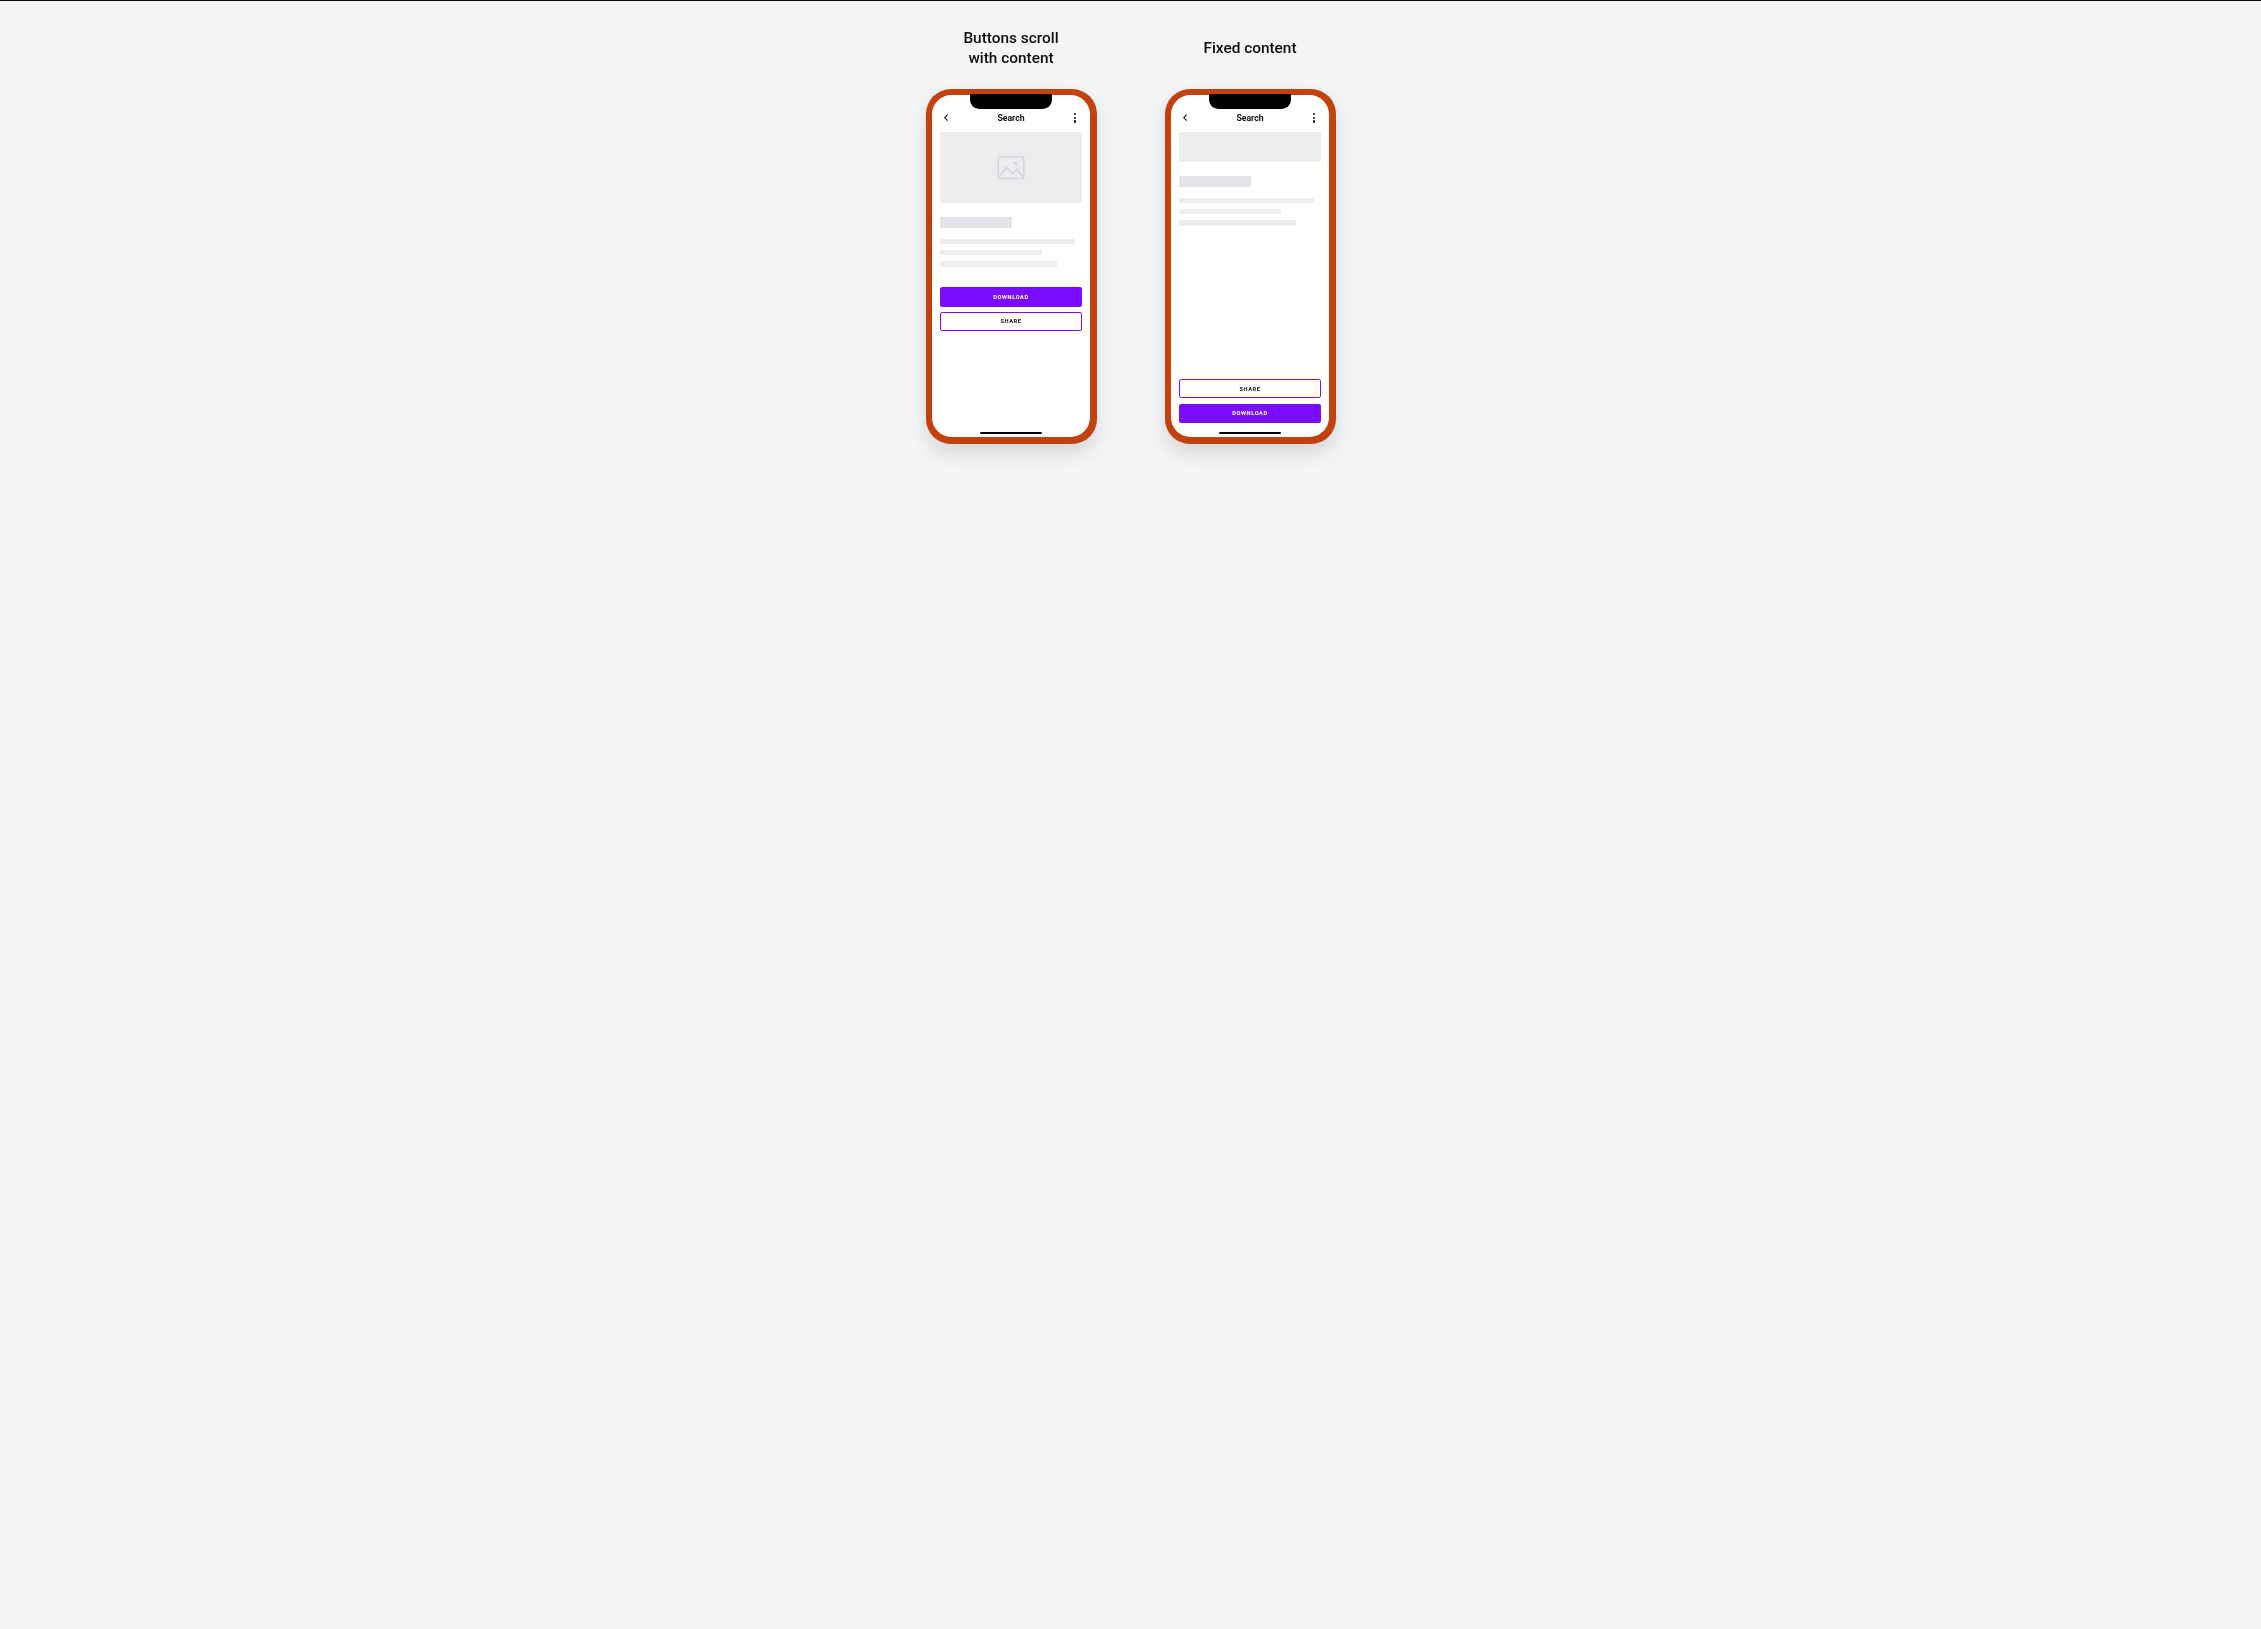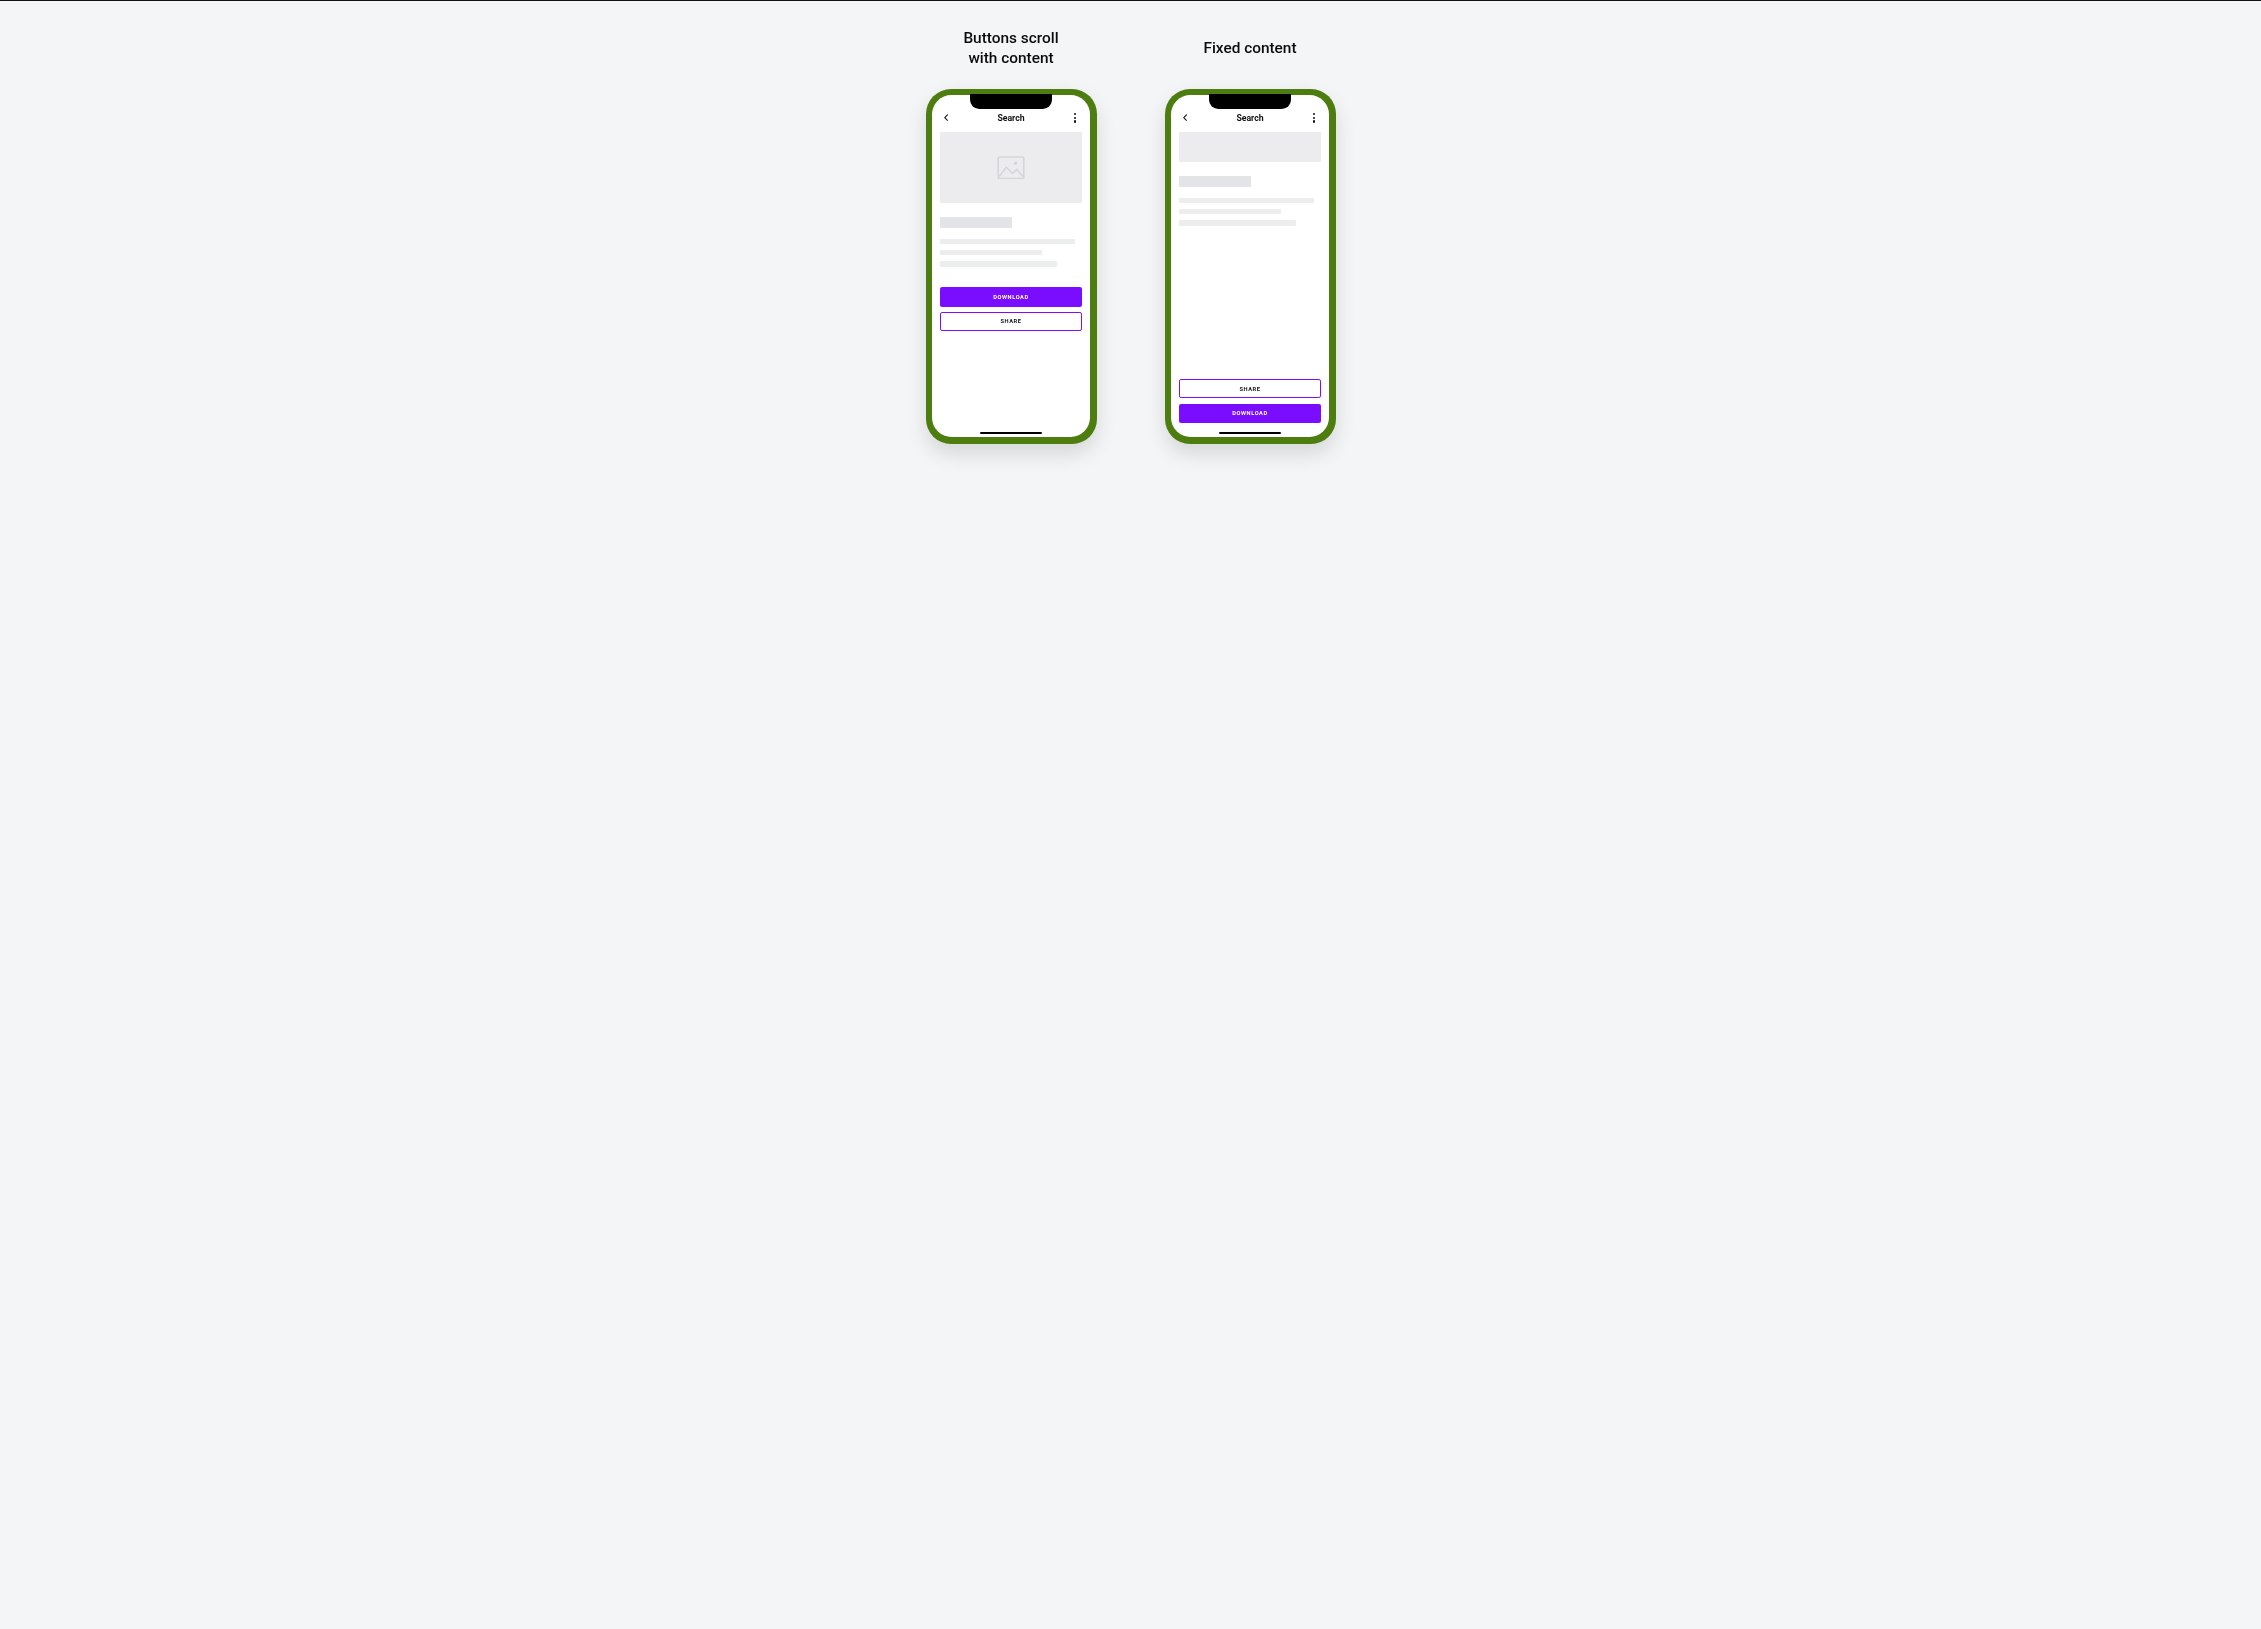--- a/index.html
+++ b/index.html
@@ -30,21 +30,21 @@
   margin-bottom: 19.5px;
   min-height: 42px;
   display: flex;
   align-items: center;
   justify-content: center;
   white-space: pre-line;
 }
 .phone {
   width: 171px;
   height: 355px;
-  background: #4d7c0f;
+  background: #c2410c;
   border-radius: 25px;
   padding: 6.2px;
   position: relative;
   box-shadow: 0 9.2px 20.6px rgba(0,0,0,0.12);
 }
 .notch {
   position: absolute;
   top: 5.7px;
   left: 50%;
   transform: translateX(-50%);

